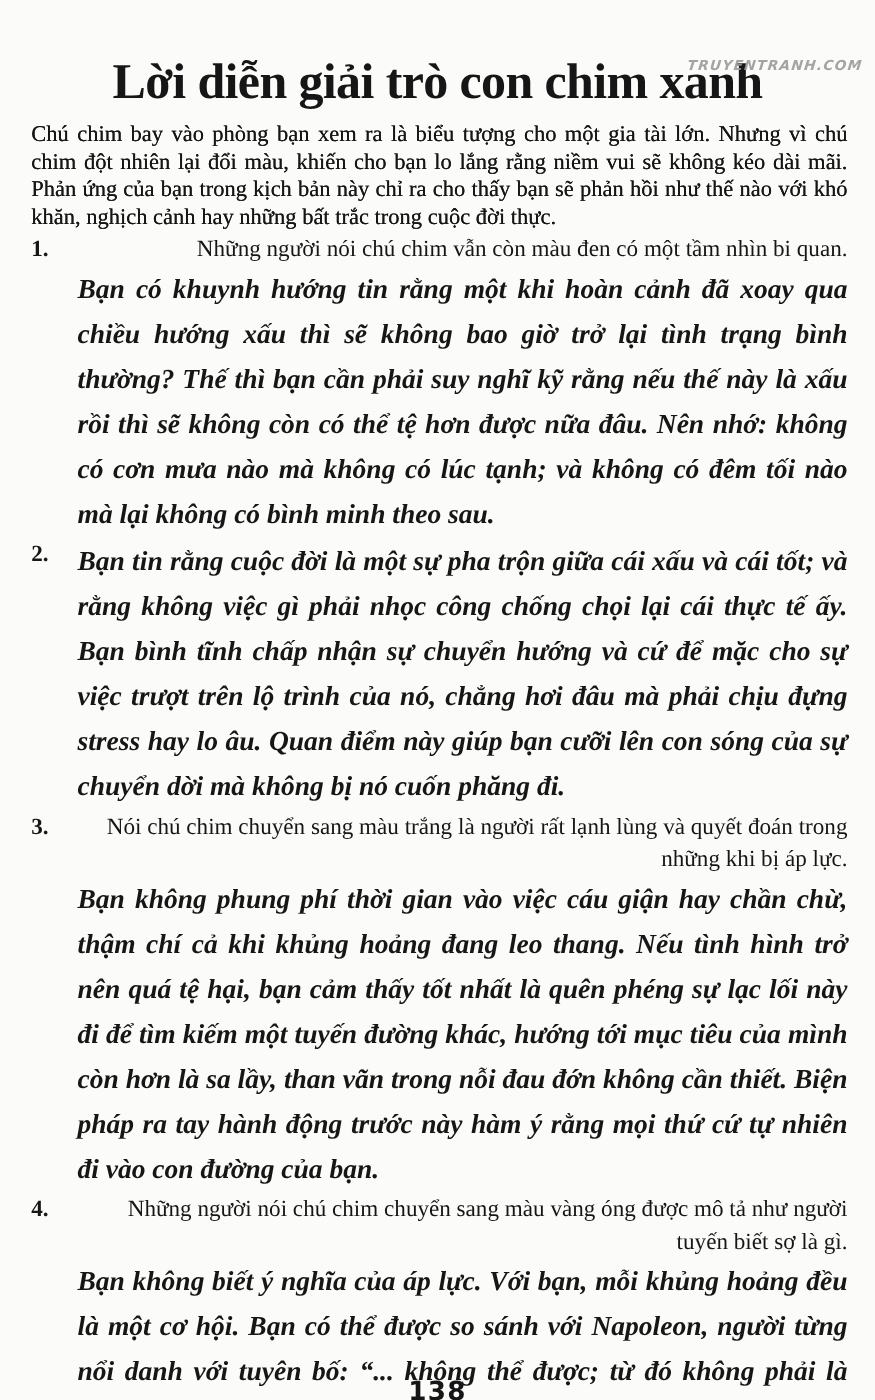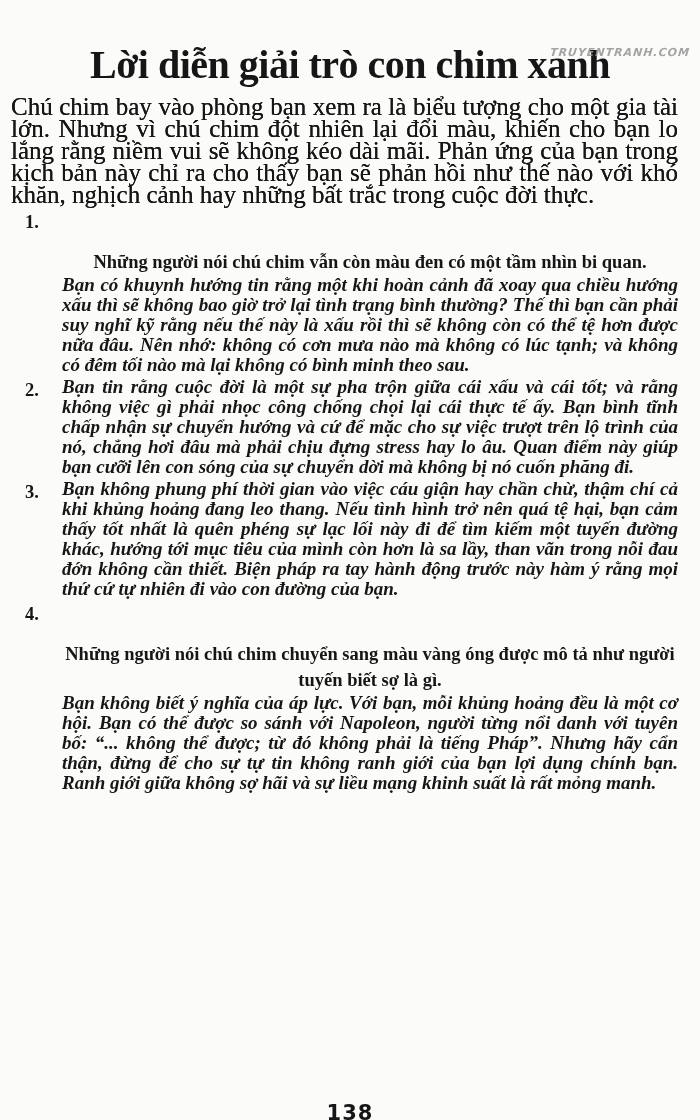--- a/index.html
+++ b/index.html
@@ -31,48 +31,47 @@
   }
   .title{
     margin:42px 20px 8px 20px;
     text-align:center;
     font-size:40px;
     font-weight:bold;
     line-height:46px;
     letter-spacing:-0.5px;
   }
   .intro{
-    margin:2px 22px 3px 11px;
-    font-size:25px;
+    margin:2px 22px 3px 25px;
+    font-size:18px;
     line-height:22px;
     text-align:justify;
     text-shadow:0 0 .4px currentColor; 
   }
   .items{
     margin:3px 22px 0 25px;
   }
   .item{
     display:flex;
     margin-bottom:2px;
   }
   .item-num{
     flex:none;width:37px;
     font-weight:bold;
     font-size:18.5px;line-height:26px;
   }
   .item-content{flex:1;min-width:0;}
   .item-heading{
-    font-weight:bold;
+    font-weight:normal;
     font-size:18.5px;line-height:26px;
-    text-align:center;
-    margin-top:40px;
+    text-align:right;
   }
   .item-body{
     font-weight:bold;font-style:italic;
-    font-size:19px;line-height:20px;
+    font-size:22px;line-height:36px;
     text-align:justify;
   }
   .page-number{
     position:absolute;
     top:1028px;left:0;right:0;
     text-align:center;
     font-family:"DejaVu Sans", sans-serif;
     font-weight:bold;
     font-size:21px;
     letter-spacing:1px;
@@ -103,20 +102,21 @@
     <div class="item">
       <span class="item-num">2.</span>
       <div class="item-content">
         <div class="item-body">Bạn tin rằng cuộc đời là một sự pha trộn giữa cái xấu và cái tốt; và rằng không việc gì phải nhọc công chống chọi lại cái thực tế ấy. Bạn bình tĩnh chấp nhận sự chuyển hướng và cứ để mặc cho sự việc trượt trên lộ trình của nó, chẳng hơi đâu mà phải chịu đựng stress hay lo âu. Quan điểm này giúp bạn cưỡi lên con sóng của sự chuyển dời mà không bị nó cuốn phăng đi.</div>
       </div>
     </div>
 
     <div class="item">
       <span class="item-num">3.</span>
       <div class="item-content">
+        <div class="item-heading">Nói chú chim chuyển sang màu trắng là người rất lạnh lùng và quyết đoán trong những khi bị áp lực.</div>
         <div class="item-body">Bạn không phung phí thời gian vào việc cáu giận hay chần chừ, thậm chí cả khi khủng hoảng đang leo thang. Nếu tình hình trở nên quá tệ hại, bạn cảm thấy tốt nhất là quên phéng sự lạc lối này đi để tìm kiếm một tuyến đường khác, hướng tới mục tiêu của mình còn hơn là sa lầy, than vãn trong nỗi đau đớn không cần thiết. Biện pháp ra tay hành động trước này hàm ý rằng mọi thứ cứ tự nhiên đi vào con đường của bạn.</div>
       </div>
     </div>
 
     <div class="item">
       <span class="item-num">4.</span>
       <div class="item-content">
         <div class="item-heading">Những người nói chú chim chuyển sang màu vàng óng được mô tả như người tuyến biết sợ là gì.</div>
         <div class="item-body">Bạn không biết ý nghĩa của áp lực. Với bạn, mỗi khủng hoảng đều là một cơ hội. Bạn có thể được so sánh với Napoleon, người từng nổi danh với tuyên bố: “... không thể được; từ đó không phải là tiếng Pháp”. Nhưng hãy cẩn thận, đừng để cho sự tự tin không ranh giới của bạn lợi dụng chính bạn. Ranh giới giữa không sợ hãi và sự liều mạng khinh suất là rất mỏng manh.</div>
       </div>

